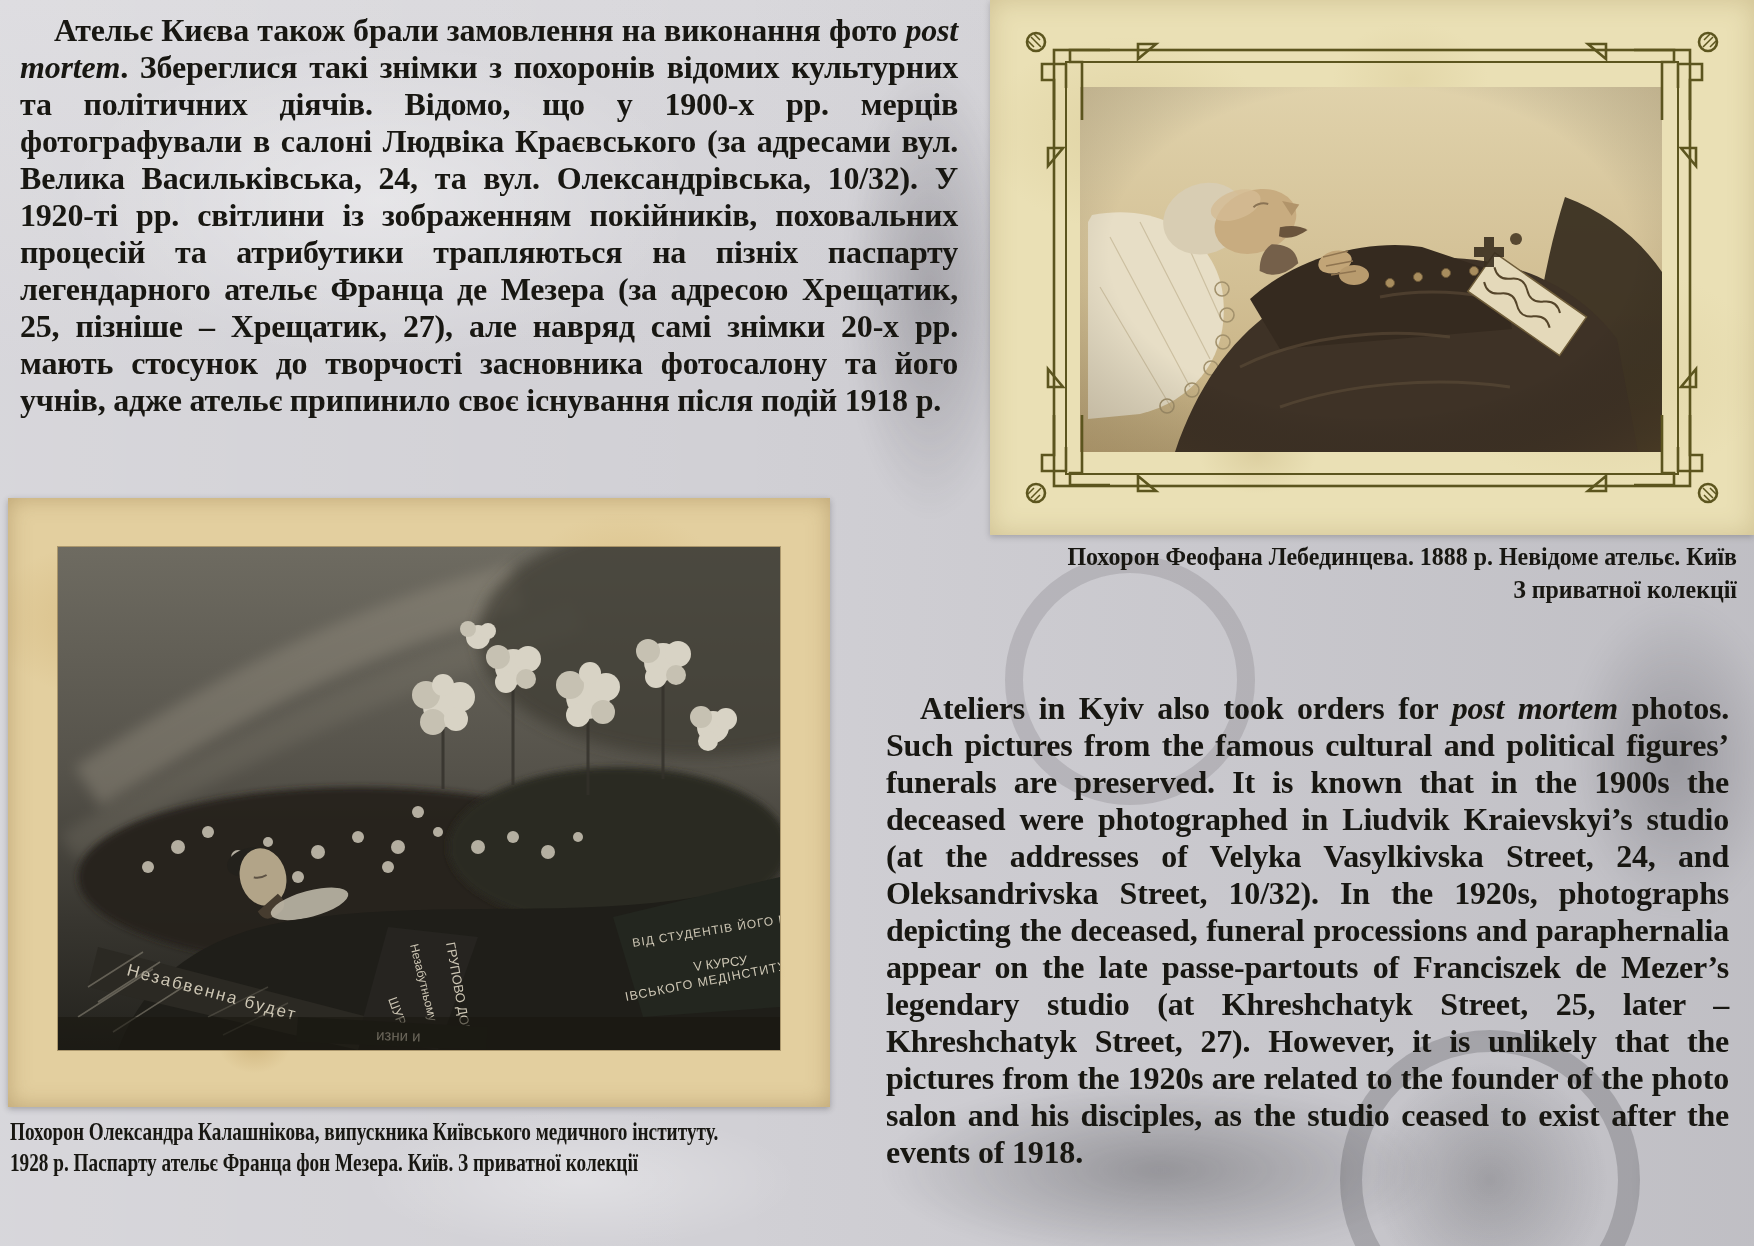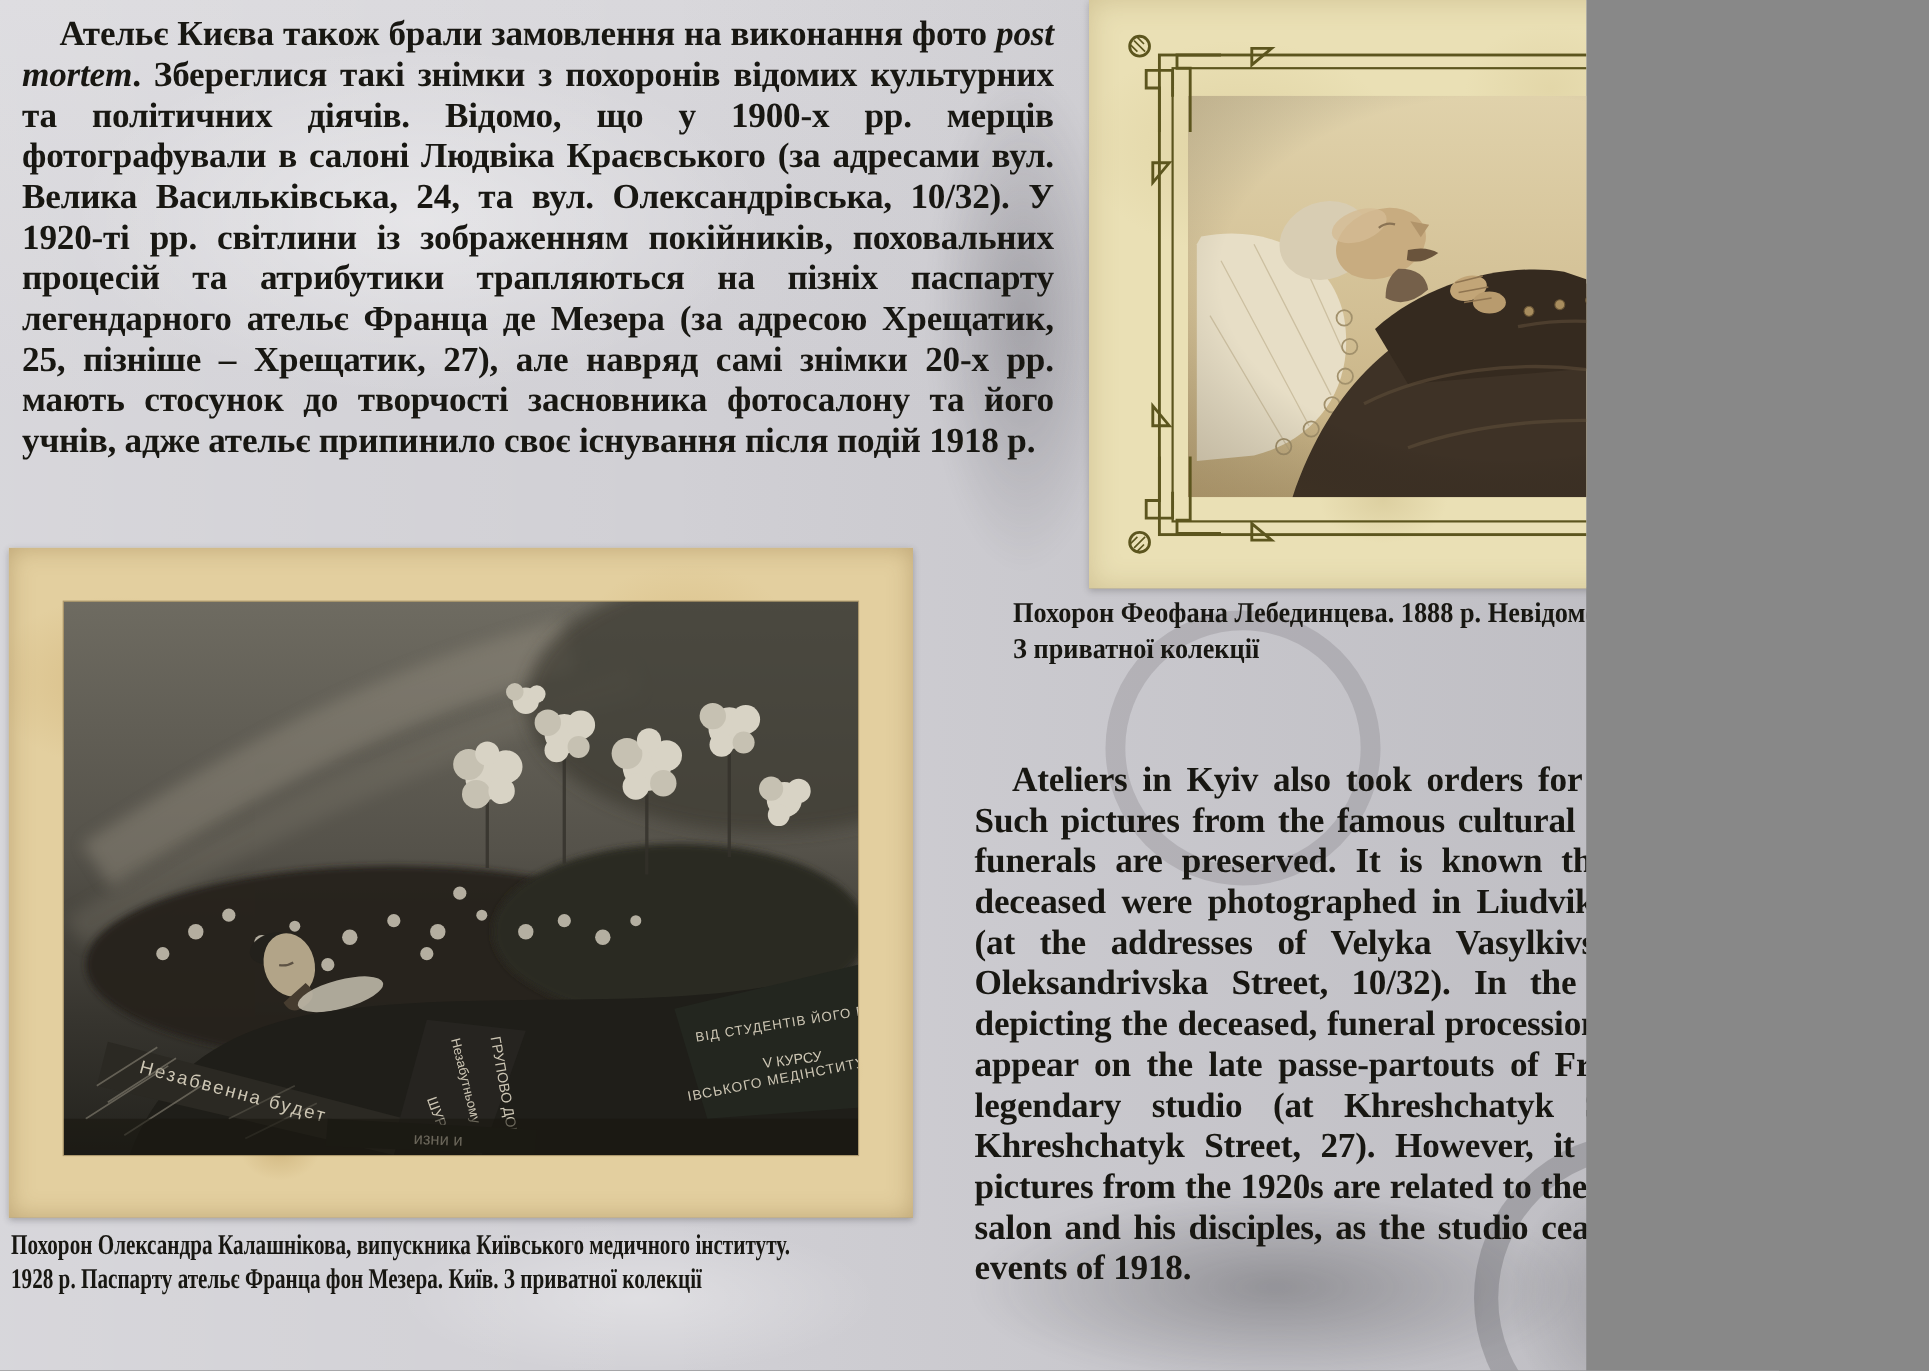--- a/index.html
+++ b/index.html
@@ -1,17 +1,17 @@
 <!DOCTYPE html>
 <html><head>
 <meta charset="utf-8">
 <style>
   html,body{margin:0;padding:0;background:#888;}
   #page{
-    position:relative;width:1442px;height:1246px;overflow:hidden;
+    position:relative;width:1754px;height:1246px;overflow:hidden;
     font-family:"Liberation Serif","DejaVu Serif",serif;color:#181712;
     background-color:#d1d0d5;
     background-image:
       linear-gradient(90deg, rgba(255,255,255,.14), rgba(0,0,0,0) 42%, rgba(66,66,74,.12)),
       linear-gradient(180deg,#d9d8dc, rgba(0,0,0,0) 30%);
   }
   #page *{box-sizing:border-box;}
   .bg{position:absolute;z-index:0;pointer-events:none;}
   .bg-light1{left:60px;top:40px;width:640px;height:320px;background:radial-gradient(ellipse,rgba(255,255,255,.38),transparent 70%);}
   .bg-light2{left:360px;top:1110px;width:440px;height:140px;background:radial-gradient(ellipse,rgba(255,255,255,.32),transparent 70%);}
@@ -43,21 +43,21 @@
       radial-gradient(90px 70px at 88% 78%, rgba(185,145,75,.30), transparent 60%),
       radial-gradient(60px 45px at 30% 90%, rgba(170,130,60,.28), transparent 60%),
       radial-gradient(140px 90px at 75% 12%, rgba(205,172,105,.30), transparent 65%),
       radial-gradient(40px 30px at 55% 55%, rgba(160,120,55,.18), transparent 60%);
     box-shadow: inset 0 0 22px rgba(120,90,40,.35), 0 2px 6px rgba(40,40,45,.3);
   }
   .frame-svg{position:absolute;left:0;top:0;}
   .photo-svg{position:absolute;display:block;}
   #photo-lebedyntsev{left:90px;top:87px;}
   #photo-kalashnikov{left:50px;top:49px;box-shadow:0 0 0 1px rgba(90,70,35,.4);}
-  .cap-right{position:absolute;z-index:3;left:850px;width:887px;text-align:left;font-weight:bold;font-size:26px;line-height:33px;}
+  .cap-right{position:absolute;z-index:3;left:850px;width:887px;text-align:right;font-weight:bold;font-size:26px;line-height:33px;}
   .cap-right .cap-line{transform:scaleX(.92);transform-origin:100% 50%;white-space:nowrap;}
   #cap-leb-ua{top:540px;}
   #cap-leb-en{top:614px;}
   .cap-left{position:absolute;z-index:3;left:10px;width:830px;text-align:left;font-weight:bold;font-size:26px;line-height:31px;}
   .cap-left .cap-line{transform:scaleX(.74);transform-origin:0 50%;white-space:nowrap;}
   #cap-kal-ua{top:1116px;}
   #cap-kal-en{top:1179px;}
   .rib{font-family:"Liberation Sans","DejaVu Sans",sans-serif;fill:#cdc6b4;}
 </style>
 </head>

